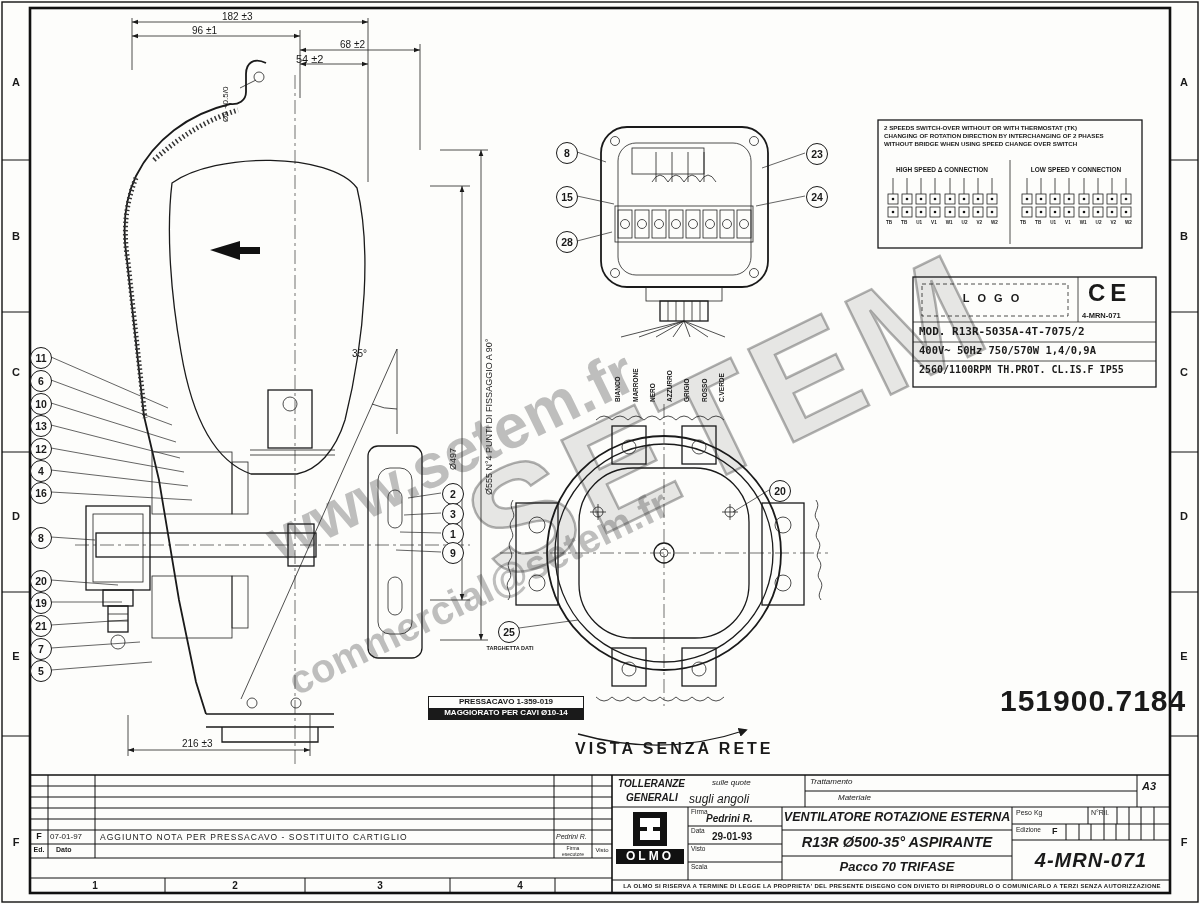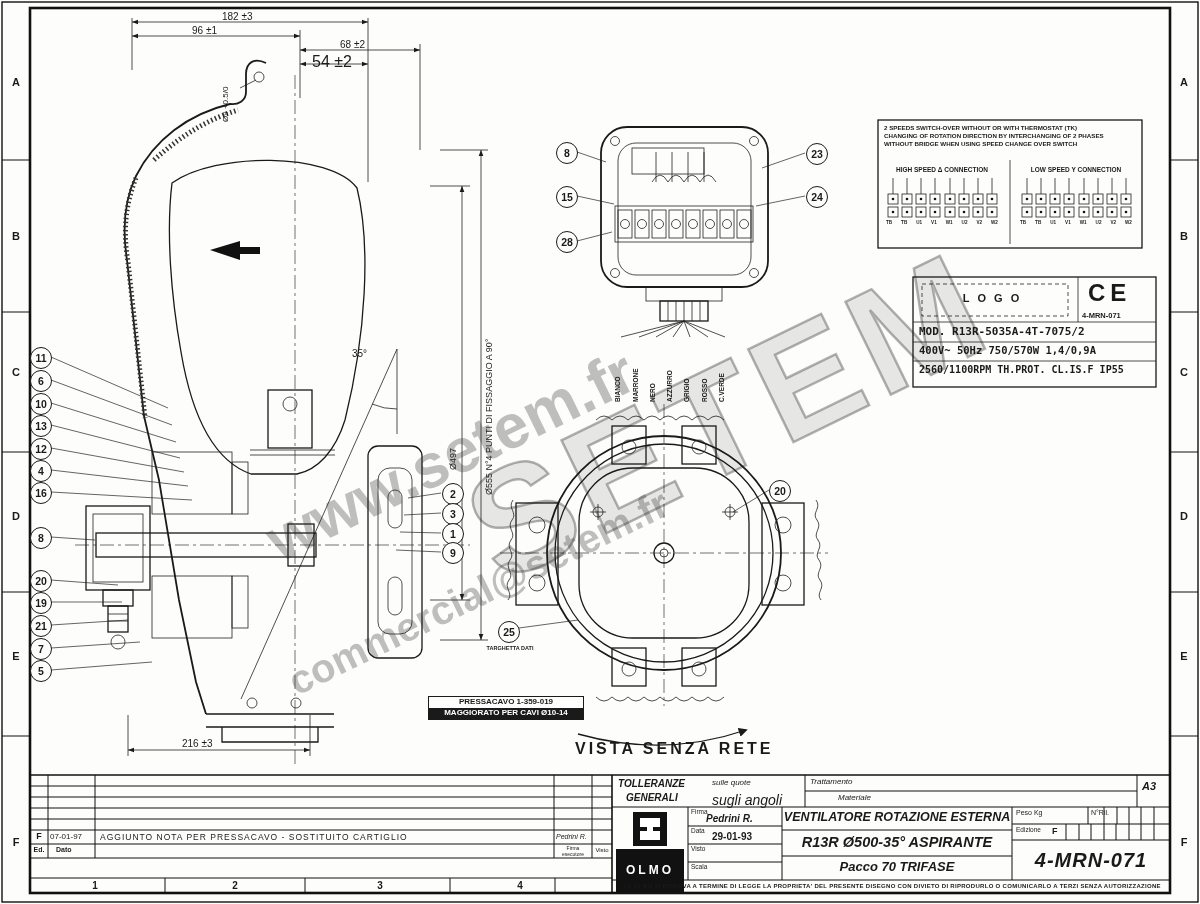--- a/index.html
+++ b/index.html
@@ -353,21 +353,21 @@
 <div class="t b" style="left:1176px;top:836px;width:16px;text-align:center;font-size:11px">F</div>
 <div class="t b" style="left:88px;top:880px;width:14px;text-align:center;font-size:10px">1</div>
 <div class="t b" style="left:228px;top:880px;width:14px;text-align:center;font-size:10px">2</div>
 <div class="t b" style="left:373px;top:880px;width:14px;text-align:center;font-size:10px">3</div>
 <div class="t b" style="left:513px;top:880px;width:14px;text-align:center;font-size:10px">4</div>
 
 
 <div class="t" style="left:222px;top:11px;font-size:10px">182 ±3</div>
 <div class="t" style="left:192px;top:25px;font-size:10px">96 ±1</div>
 <div class="t" style="left:340px;top:39px;font-size:10px">68 ±2</div>
-<div class="t" style="left:312px;top:53px;font-size:16px">54 ±2</div>
+<div class="t" style="left:296px;top:53px;font-size:11px">54 ±2</div>
 <div class="t vt" style="left:222px;top:58px;height:64px;font-size:8px">Ø9 +0.5/0</div>
 <div class="t" style="left:352px;top:348px;font-size:10px">35°</div>
 <div class="t vt" style="left:449px;top:310px;height:160px;font-size:9px">Ø497</div>
 <div class="t vt" style="left:485px;top:150px;height:345px;font-size:9px">Ø555  N°4 PUNTI DI FISSAGGIO A 90°</div>
 <div class="t" style="left:182px;top:738px;font-size:10px">216 ±3</div>
 
 <div class="balloon" style="left:30px;top:347px">11</div>
 <div class="balloon" style="left:30px;top:370px">6</div>
 <div class="balloon" style="left:30px;top:393px">10</div>
 <div class="balloon" style="left:30px;top:415px">13</div>
@@ -446,35 +446,36 @@
 <div class="t b" style="left:1082px;top:312px;font-size:7.5px">4-MRN-071</div>
 <div class="t b mono" style="left:919px;top:326px;font-size:11px">MOD. R13R-5035A-4T-7075/2</div>
 <div class="t b mono" style="left:919px;top:345px;font-size:10.5px">400V~ 50Hz  750/570W  1,4/0,9A</div>
 <div class="t b mono" style="left:919px;top:364px;font-size:10px">2560/1100RPM TH.PROT. CL.IS.F IP55</div>
 
 <div class="balloon" style="left:769px;top:480px">20</div>
 <div class="balloon" style="left:498px;top:621px">25</div>
 <div class="t b" style="left:486px;top:645px;width:48px;font-size:5.5px;white-space:normal;text-align:center">TARGHETTA DATI</div>
 <div class="t b c" style="left:575px;top:740px;width:180px;font-size:16px;letter-spacing:3px">VISTA SENZA RETE</div>
 
+<div class="t" style="left:1000px;top:684px;font-size:30px;font-weight:600;letter-spacing:1px">151900.7184</div>
 
 <div class="t b i" style="left:618px;top:778px;font-size:10px">TOLLERANZE</div>
 <div class="t b i" style="left:626px;top:792px;font-size:10px">GENERALI</div>
 <div class="t i" style="left:712px;top:779px;font-size:8px">sulle quote</div>
-<div class="t i" style="left:712px;top:793px;font-size:14px">sugli angoli</div>
+<div class="t i" style="left:689px;top:793px;font-size:12px">sugli angoli</div>
 <div class="t i" style="left:810px;top:778px;font-size:8px">Trattamento</div>
 <div class="t i" style="left:838px;top:794px;font-size:8px">Materiale</div>
 <div class="t b i" style="left:1142px;top:780px;font-size:11px">A3</div>
 
 <div class="t" style="left:616px;top:812px;width:68px;text-align:center">
   <svg width="34" height="34" style="display:block;margin:0 auto">
     <rect x="0" y="0" width="34" height="34" fill="#111"></rect>
     <path d="M7,6 h20 v9 h-13 v4 h13 v9 h-20 v-9 h13 v-4 h-13 z" fill="#fff"></path>
   </svg>
-  <div class="olmo-bar" style="margin-top:3px;font-size:12px;padding:15px 0">OLMO</div>
+  <div class="olmo-bar" style="margin-top:3px;font-size:12px;padding:1px 0">OLMO</div>
 </div>
 
 <div class="t" style="left:691px;top:808px;font-size:6.5px">Firma</div>
 <div class="t b i" style="left:706px;top:813px;font-size:10px">Pedrini R.</div>
 <div class="t" style="left:691px;top:827px;font-size:6.5px">Data</div>
 <div class="t b" style="left:712px;top:831px;font-size:10px">29-01-93</div>
 <div class="t" style="left:691px;top:845px;font-size:6.5px">Visto</div>
 <div class="t" style="left:691px;top:863px;font-size:6.5px">Scala</div>
 
 <div class="t b i c" style="left:782px;top:811px;width:230px;font-size:12.5px">VENTILATORE ROTAZIONE ESTERNA</div>

